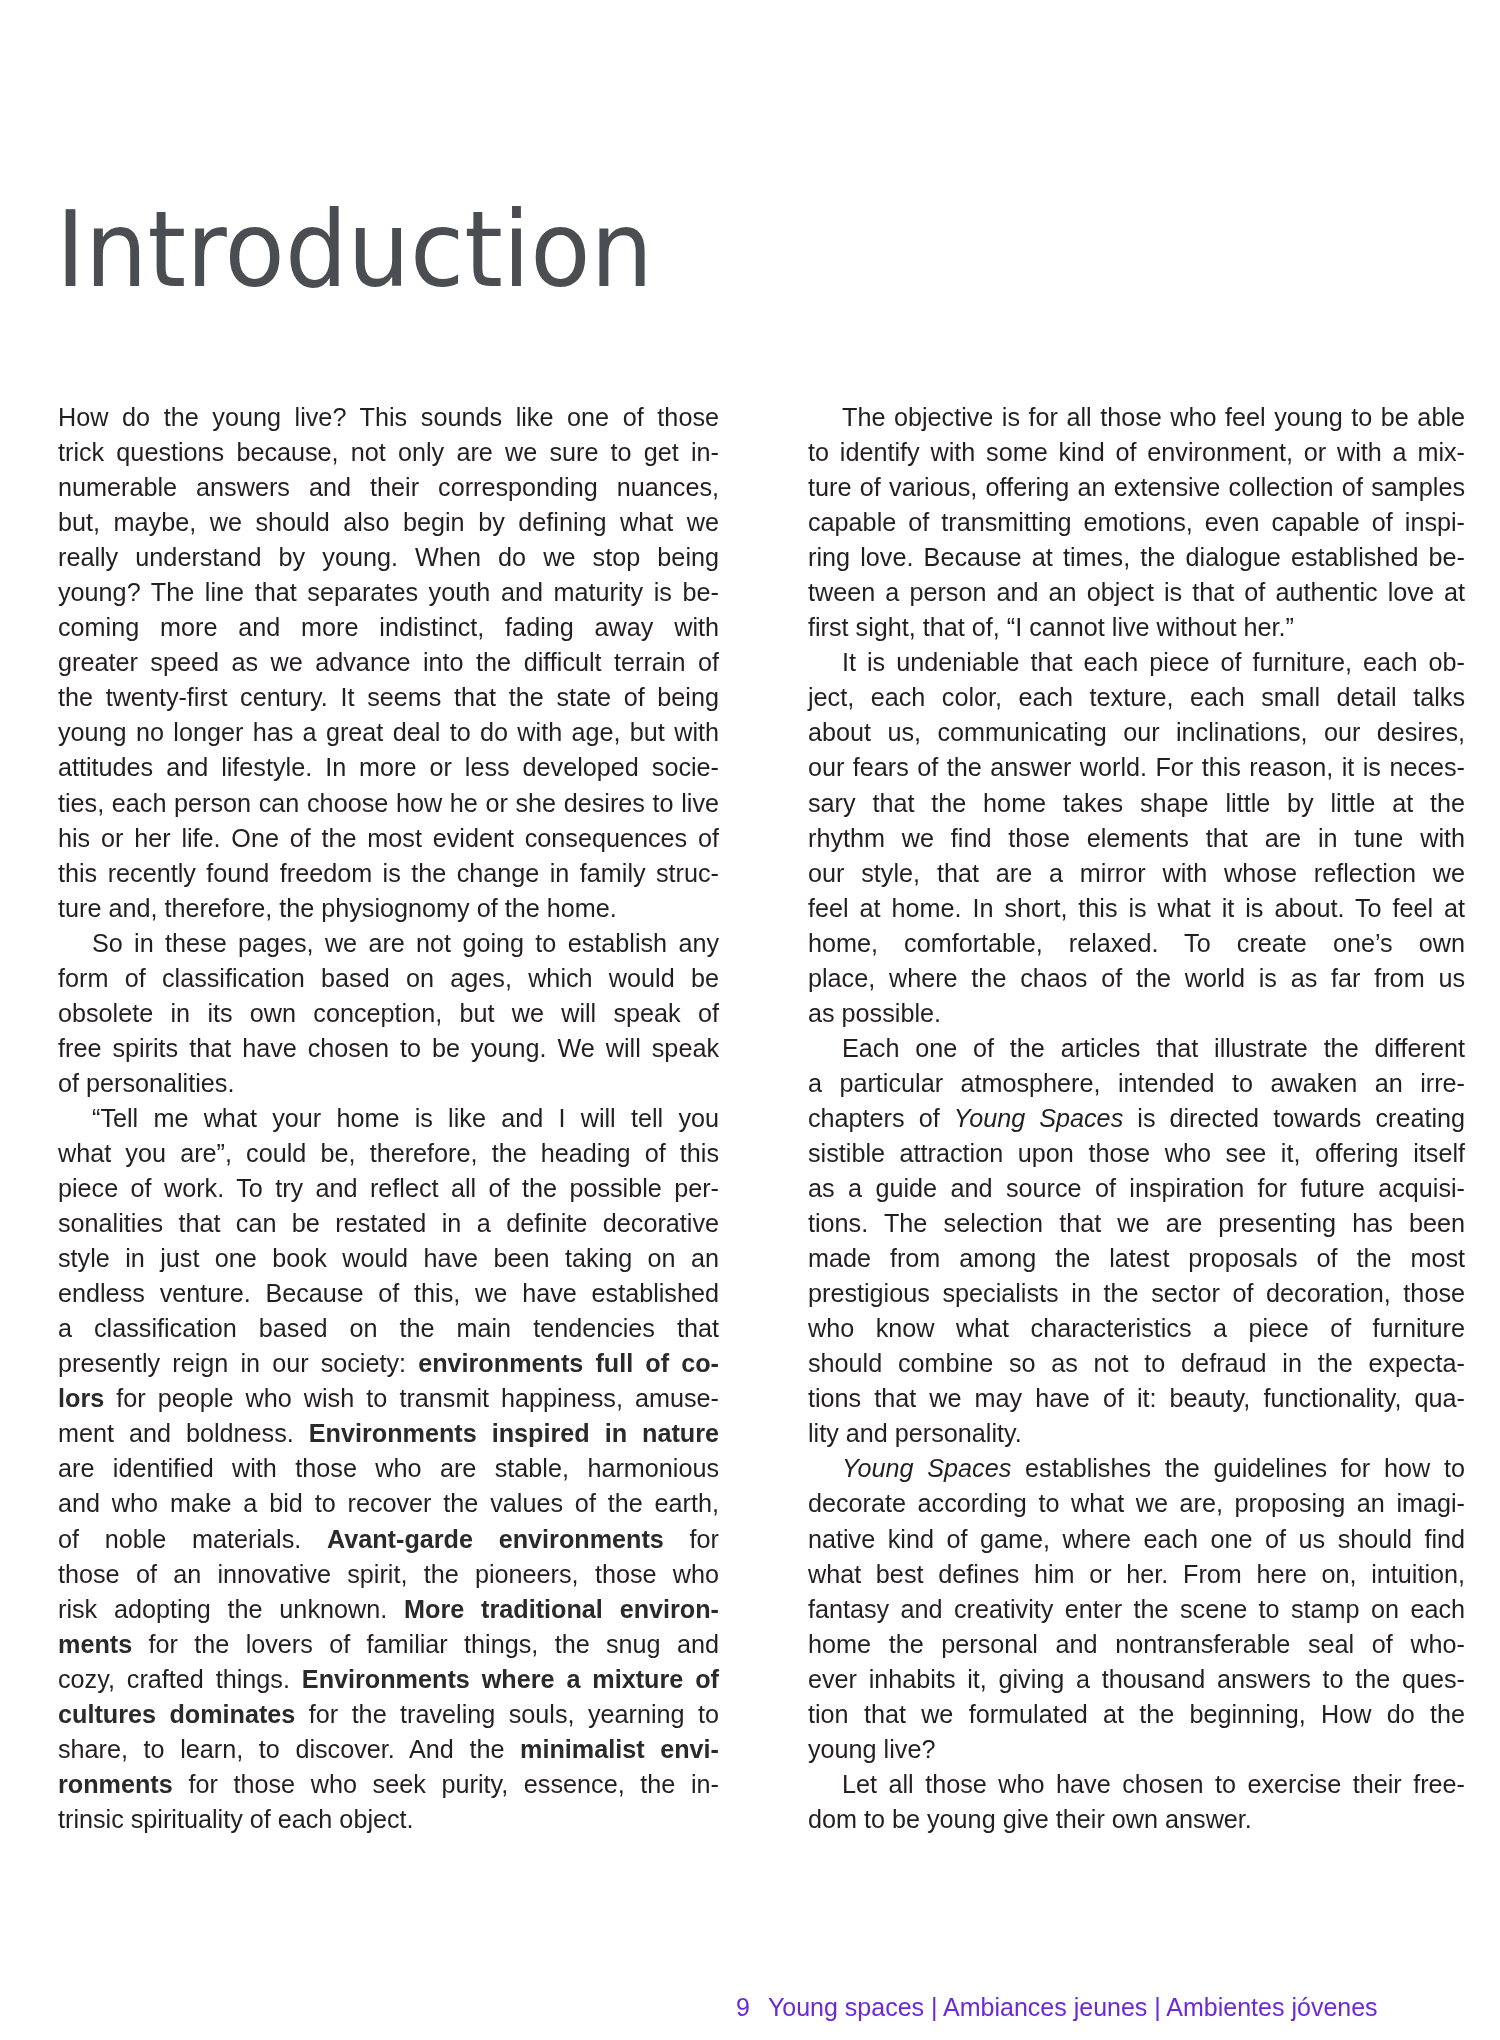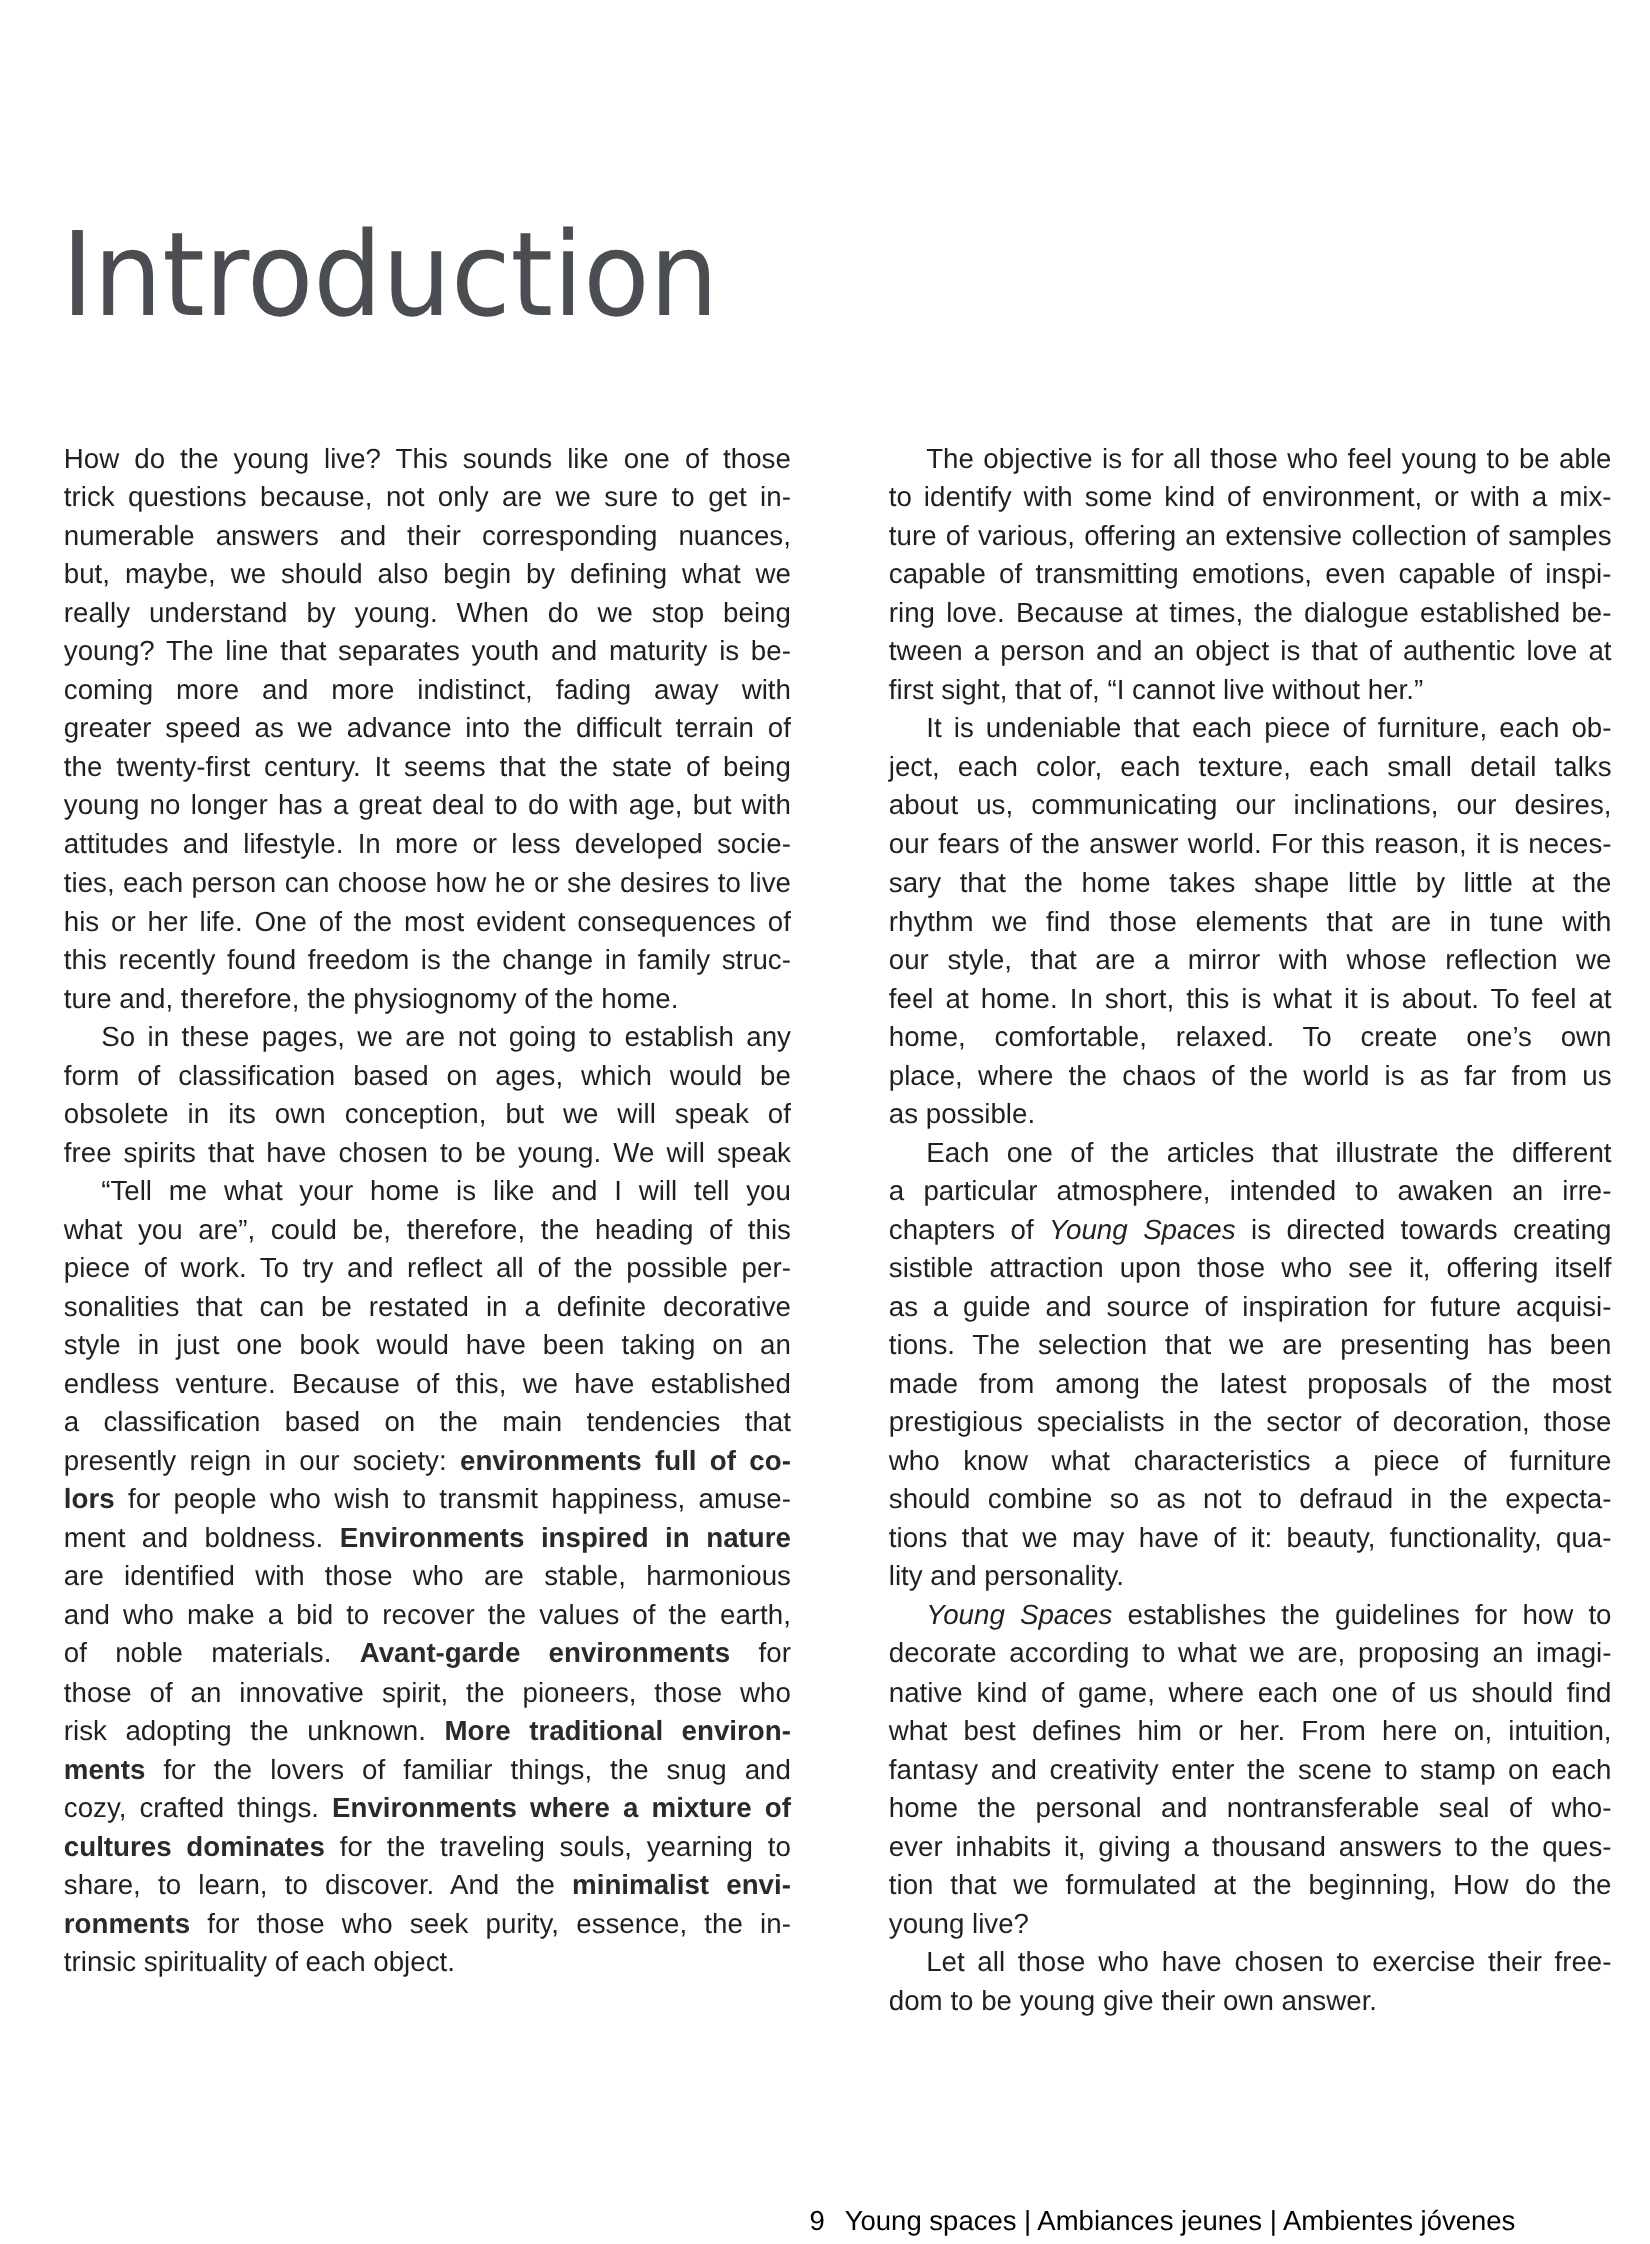--- a/index.html
+++ b/index.html
@@ -12,21 +12,21 @@
   .col { position: absolute; top: 400px; }
   .col-left { left: 58px; width: 661px; }
   .col-right { left: 808px; width: 657px; }
   .line { display: block; height: 35.05px; line-height: 35.05px; font-size: 25.2px;
           white-space: nowrap; text-align: justify; text-align-last: justify; overflow: visible; }
   .line.last { text-align-last: left; }
   .line.indent { padding-left: 34px; }
   .line .b { font-weight: bold; color: #2a2a2a; margin-top: 32px; }
   .line .i { font-style: italic; }
   .footer { position: absolute; top: 1990px; left: 736px; font-size: 25px; line-height: 34px;
-            white-space: nowrap; color: #000000; margin-top: 12px; }
+            white-space: nowrap; color: #6d28d9; }
   .footer .num { margin-right: 18px; }
 </style>
 </head>
 <body>
 
 <h1 class="title">Introduction</h1>
 
 <div class="col col-left">
     <span class="line"><span>How do the young live? This sounds like one of those</span></span>
     <span class="line"><span>trick questions because, not only are we sure to get in-</span></span>
@@ -40,20 +40,21 @@
     <span class="line"><span>young no longer has a great deal to do with age, but with</span></span>
     <span class="line"><span>attitudes and lifestyle. In more or less developed socie-</span></span>
     <span class="line"><span>ties, each person can choose how he or she desires to live</span></span>
     <span class="line"><span>his or her life. One of the most evident consequences of</span></span>
     <span class="line"><span>this recently found freedom is the change in family struc-</span></span>
     <span class="line last"><span>ture and, therefore, the physiognomy of the home.</span></span>
     <span class="line indent"><span>So in these pages, we are not going to establish any</span></span>
     <span class="line"><span>form of classification based on ages, which would be</span></span>
     <span class="line"><span>obsolete in its own conception, but we will speak of</span></span>
     <span class="line"><span>free spirits that have chosen to be young. We will speak</span></span>
+    <span class="line last"><span>of personalities.</span></span>
     <span class="line indent"><span>“Tell me what your home is like and I will tell you</span></span>
     <span class="line"><span>what you are”, could be, therefore, the heading of this</span></span>
     <span class="line"><span>piece of work. To try and reflect all of the possible per-</span></span>
     <span class="line"><span>sonalities that can be restated in a definite decorative</span></span>
     <span class="line"><span>style in just one book would have been taking on an</span></span>
     <span class="line"><span>endless venture. Because of this, we have established</span></span>
     <span class="line"><span>a classification based on the main tendencies that</span></span>
     <span class="line"><span>presently reign in our society: </span><span class="b">environments full of co-</span></span>
     <span class="line"><span class="b">lors</span><span> for people who wish to transmit happiness, amuse-</span></span>
     <span class="line"><span>ment and boldness. </span><span class="b">Environments inspired in nature</span></span>

